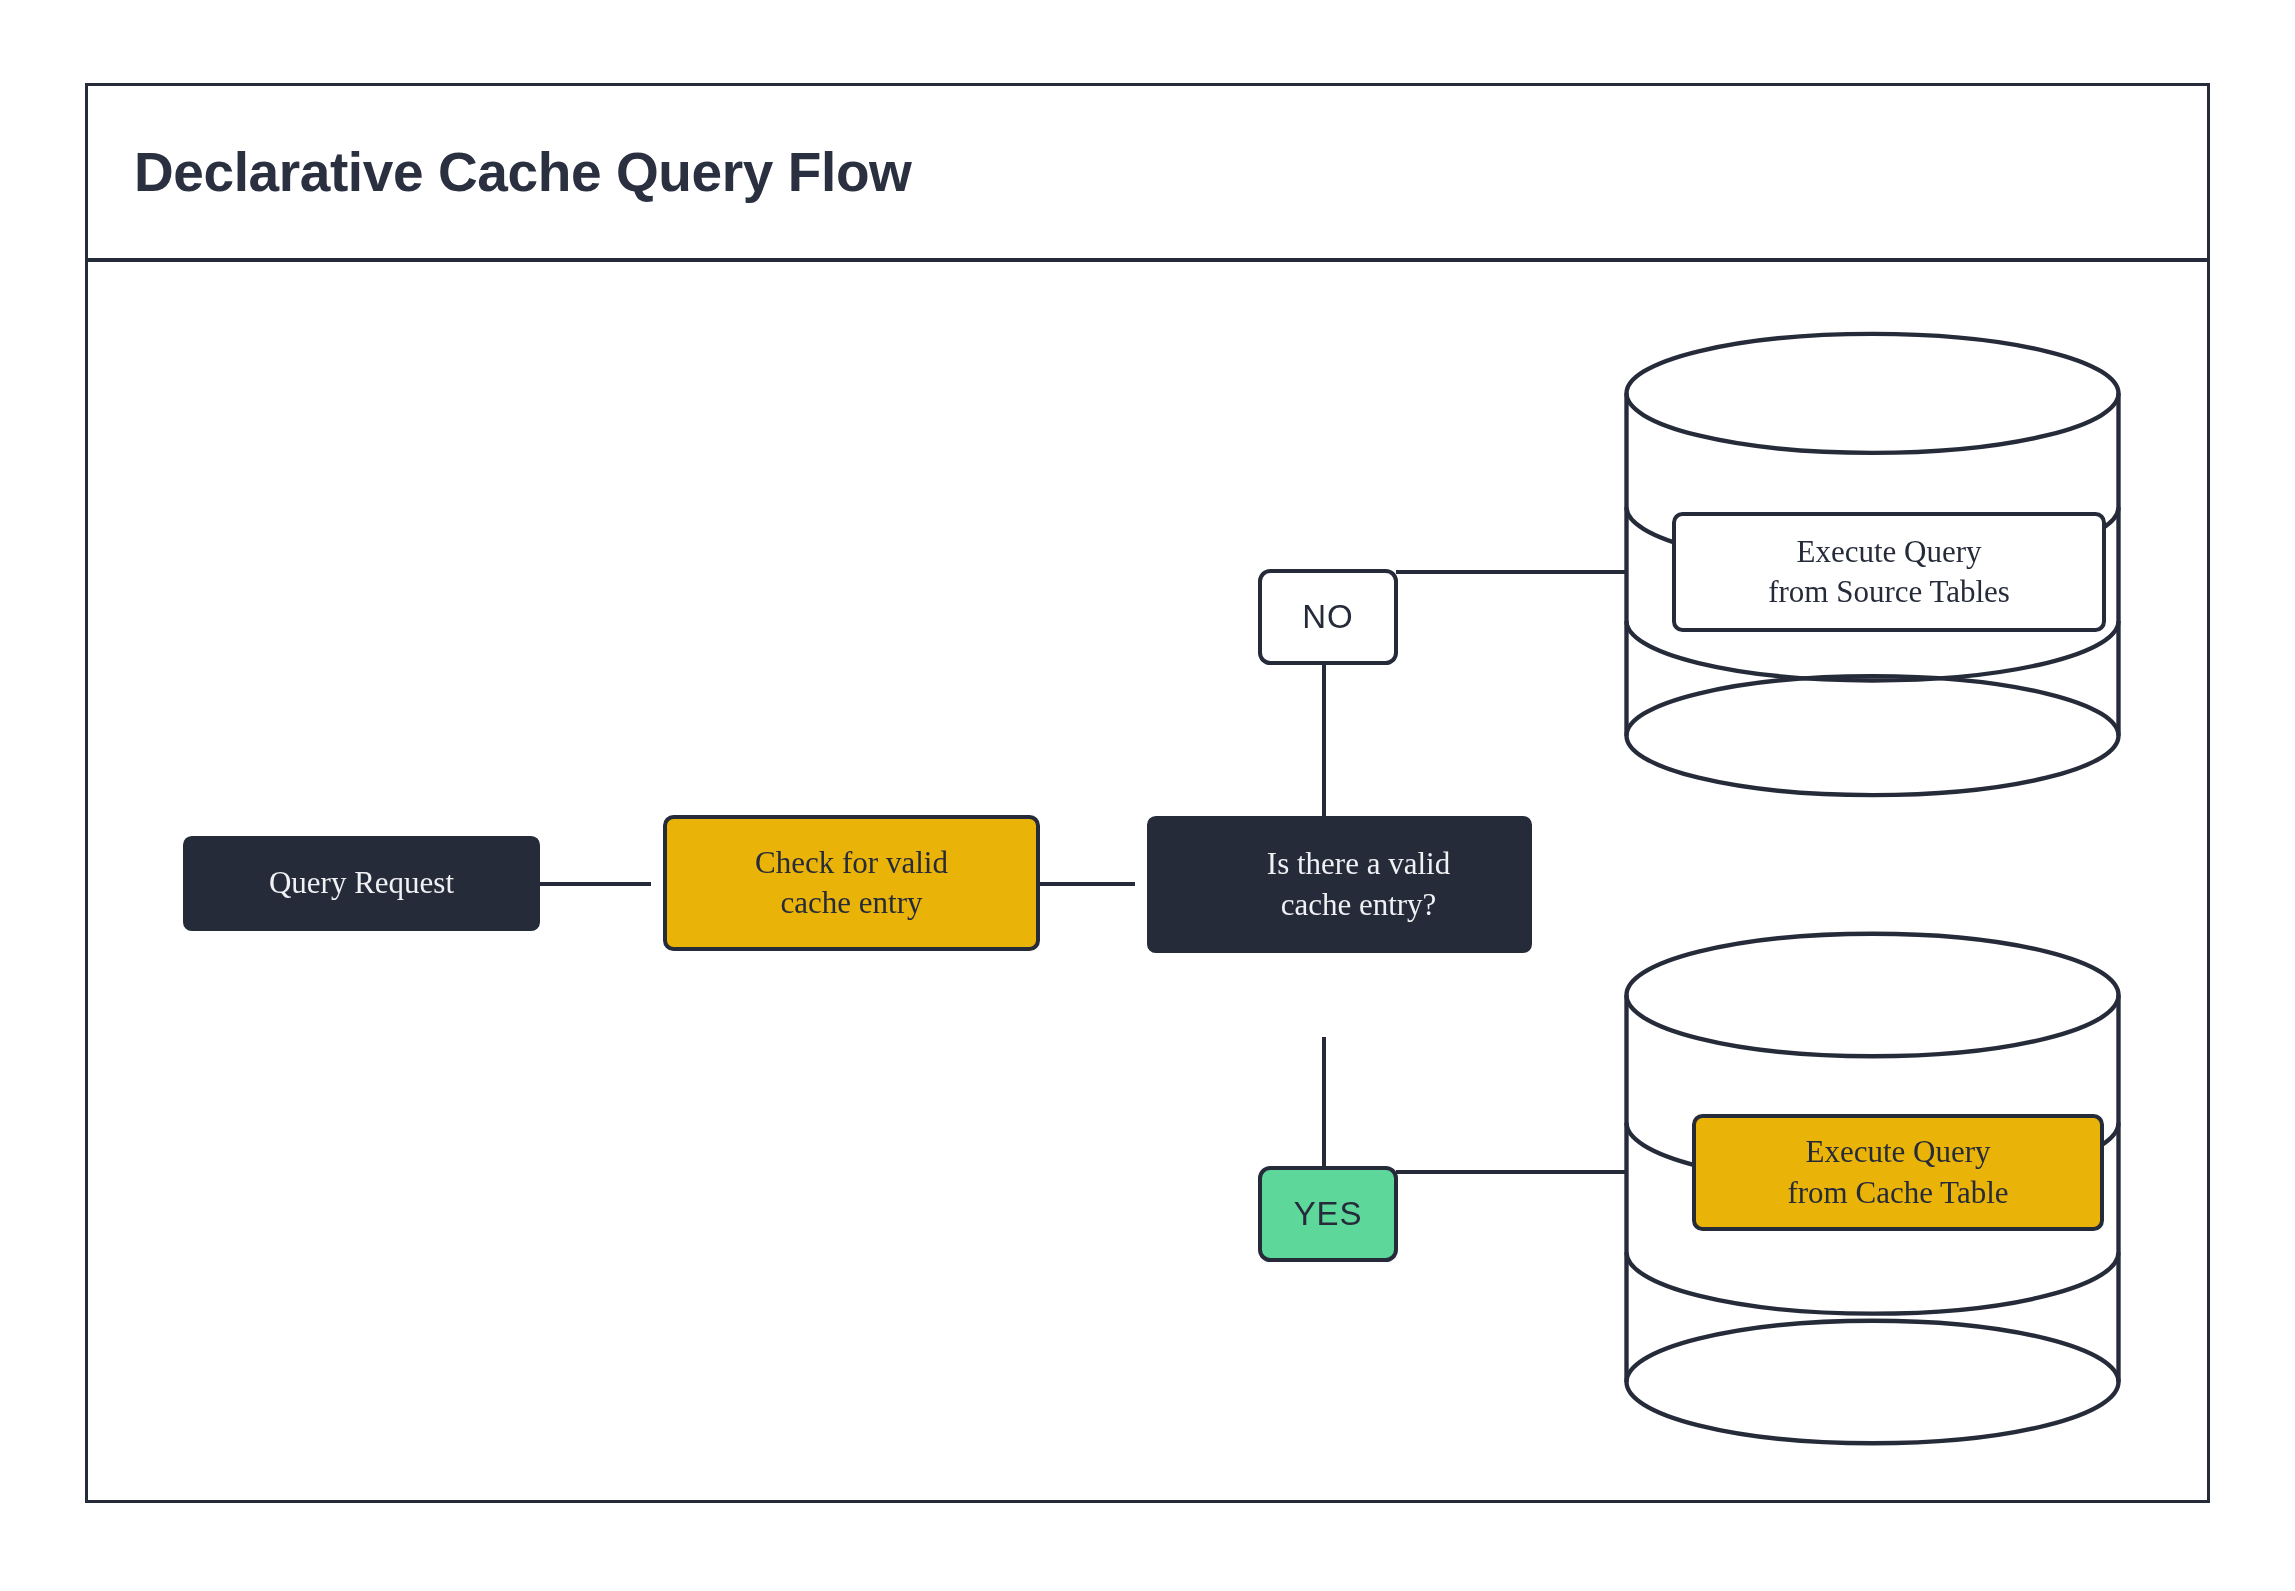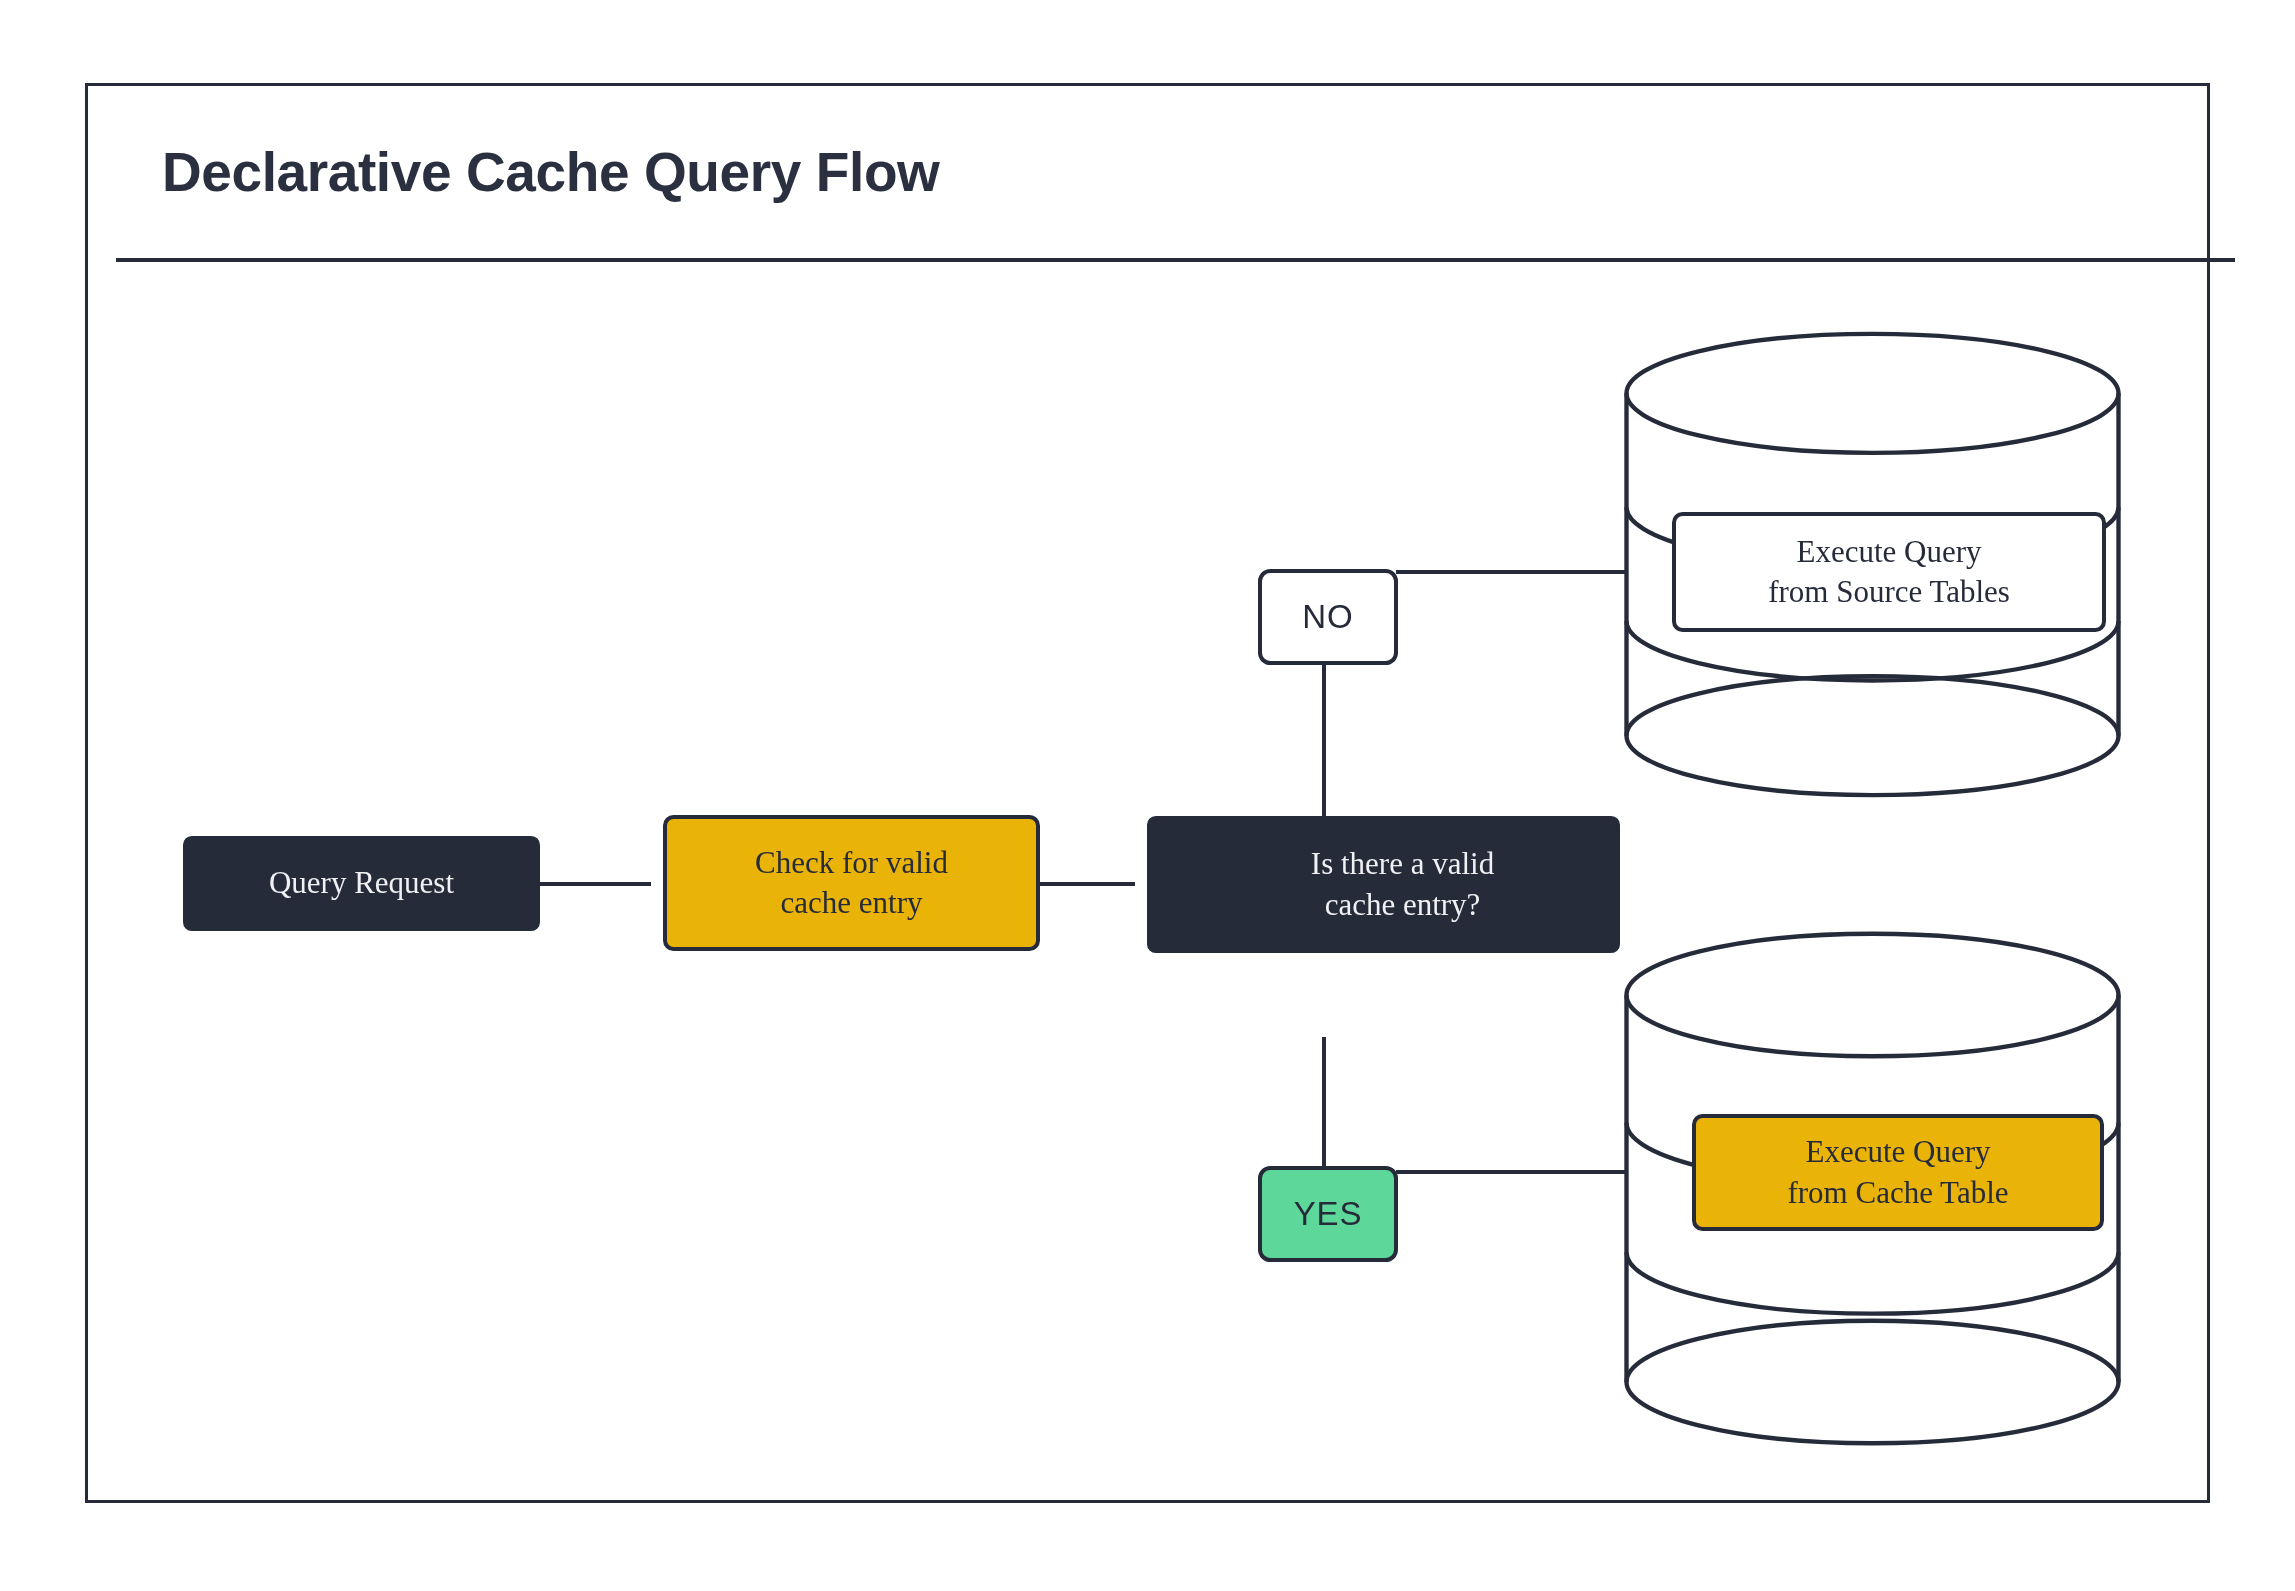--- a/index.html
+++ b/index.html
@@ -30,21 +30,20 @@
   #diagram-header {
     position: absolute;
     left: 0;
     top: 0;
     width: 100%;
     height: 176px;
     box-sizing: border-box;
     border-bottom: 4.4px solid #262b3a;
     display: flex;
     align-items: center;
-    margin-left: 28px;
   }
   #diagram-title {
     margin-left: 46px;
     font-size: 55px;
     font-weight: bold;
     color: #2b3040;
     letter-spacing: -0.4px;
     white-space: nowrap;
   }
 
@@ -196,20 +195,20 @@
 
     <div class="node dark" style="left:79px; top:574px; width:357px; height:95px;">
       <span>Query Request</span>
     </div>
 
     <div class="node green" style="left:559px; top:553px; width:377px; height:136px;">
       <span>Check for valid
 cache entry</span>
     </div>
 
-    <div class="node dark" style="left:1043px; top:554px; width:473px; height:137px;padding-left:38px;">
+    <div class="node dark" style="left:1043px; top:554px; width:385px; height:137px;padding-left:38px;">
       <span>Is there a valid
 cache entry?</span>
     </div>
 
   </div>
 </div>
 
 
 </body></html>

